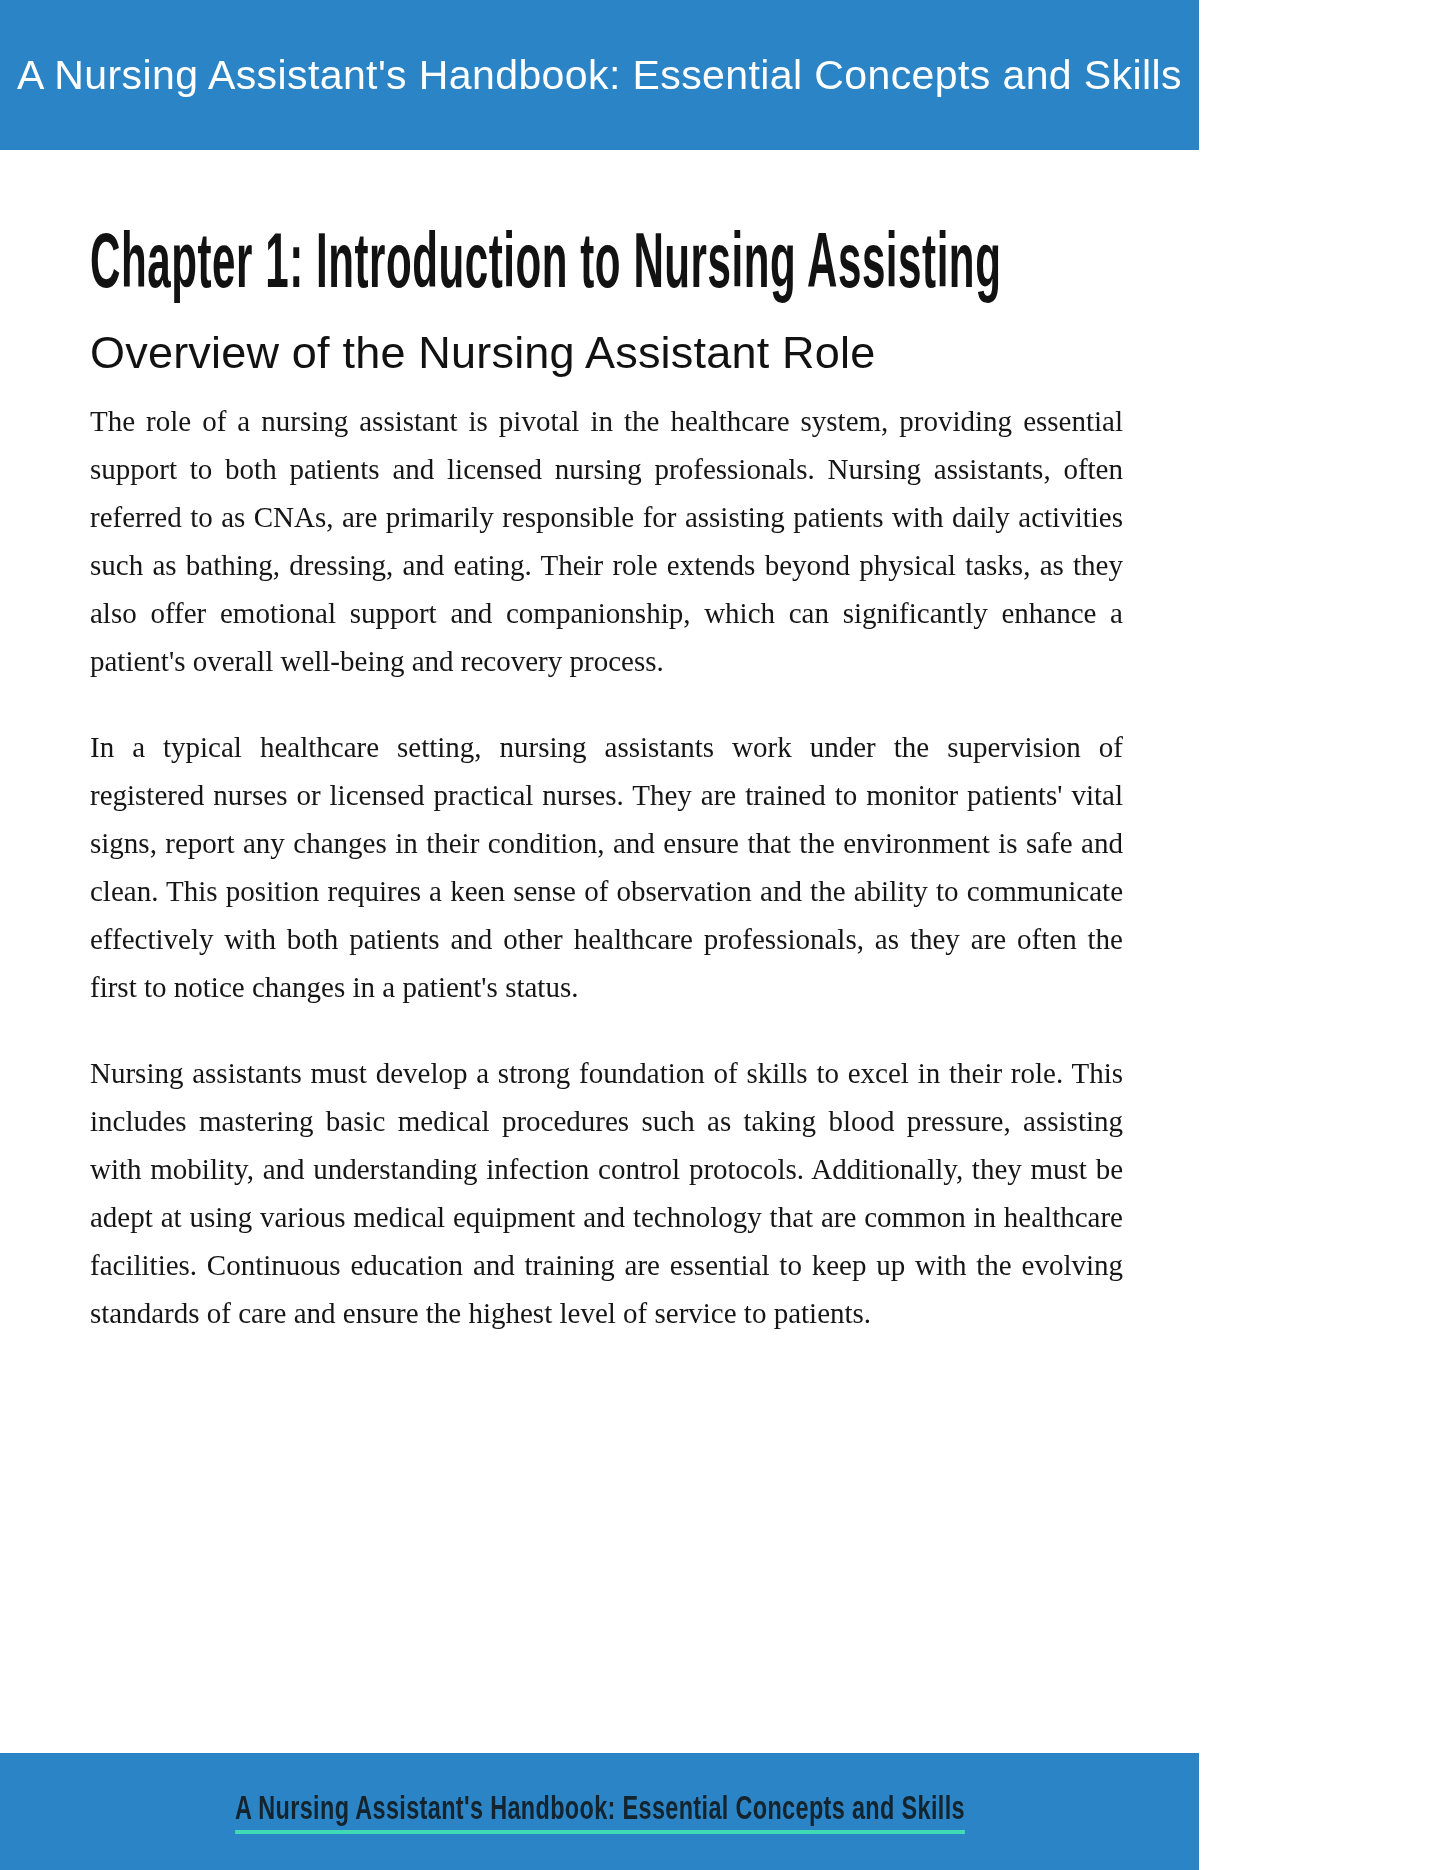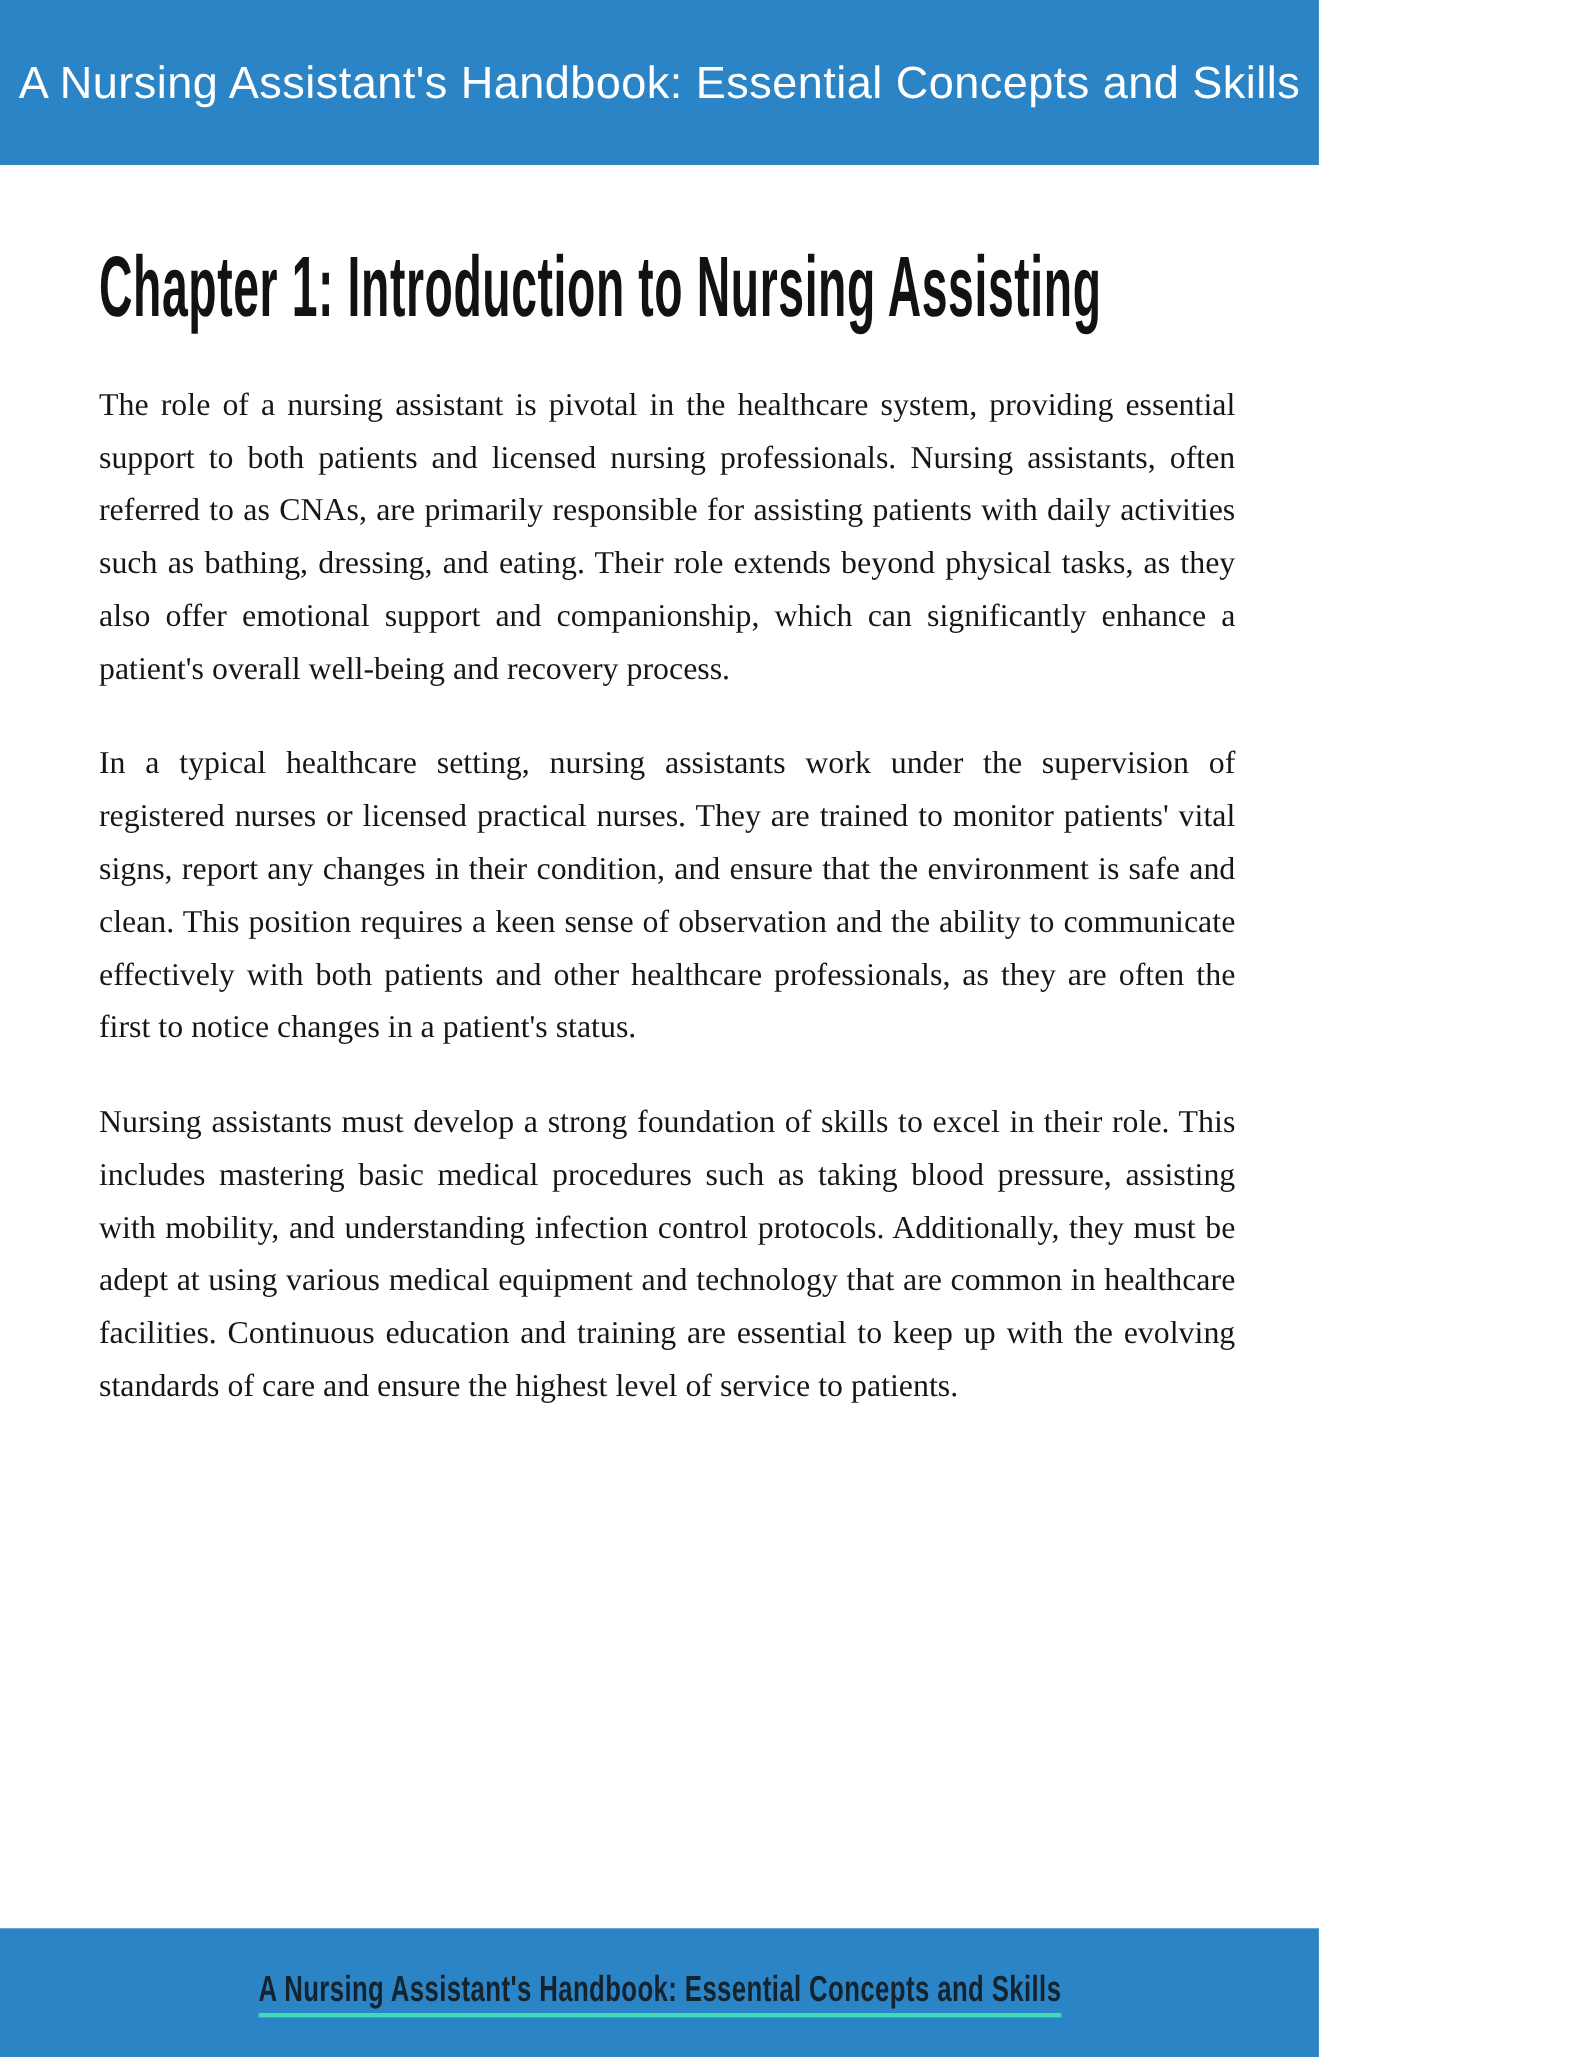--- a/index.html
+++ b/index.html
@@ -22,21 +22,21 @@
     line-height:1.18;white-space:nowrap;
   }
   .chapter-heading .cond{
     display:inline-block;transform:scaleX(0.54);transform-origin:0 50%;
     letter-spacing:1px;
   }
   .section-heading{
     margin:18px 0 0;font-size:45px;font-weight:400;color:#121212;
     letter-spacing:0.2px;line-height:1.3;white-space:nowrap;
   }
-  .body-text{margin-top:38px;}
+  .body-text{margin-top:14px;}
   .body-text p{
     font-family:"Liberation Serif",serif;font-size:29px;line-height:48px;
     text-align:justify;color:#161616;margin:0 0 38px 0;
   }
   
   .footer-bar{
     position:absolute;left:0;right:0;bottom:0;height:117px;
     background:#2B84C6;display:flex;align-items:center;justify-content:center;
   }
   .footer-link{
@@ -54,20 +54,21 @@
 <div class="page">
 
   <div class="header-bar">
     <div class="header-title">A Nursing Assistant's Handbook: Essential Concepts and Skills</div>
   </div>
 
   <div class="content">
     <h1 class="chapter-heading">
       <span class="cond">Chapter 1: Introduction to Nursing Assisting</span>
     </h1>
+    <h2 class="section-heading">Overview of the Nursing Assistant Role</h2>
     <div class="body-text">
       <p>The role of a nursing assistant is pivotal in the healthcare system, providing essential support to both patients and licensed nursing professionals. Nursing assistants, often referred to as CNAs, are primarily responsible for assisting patients with daily activities such as bathing, dressing, and eating. Their role extends beyond physical tasks, as they also offer emotional support and companionship, which can significantly enhance a patient's overall well-being and recovery process.</p>
       <p>In a typical healthcare setting, nursing assistants work under the supervision of registered nurses or licensed practical nurses. They are trained to monitor patients' vital signs, report any changes in their condition, and ensure that the environment is safe and clean. This position requires a keen sense of observation and the ability to communicate effectively with both patients and other healthcare professionals, as they are often the first to notice changes in a patient's status.</p>
       <p>Nursing assistants must develop a strong foundation of skills to excel in their role. This includes mastering basic medical procedures such as taking blood pressure, assisting with mobility, and understanding infection control protocols. Additionally, they must be adept at using various medical equipment and technology that are common in healthcare facilities. Continuous education and training are essential to keep up with the evolving standards of care and ensure the highest level of service to patients.</p>
     </div>
   </div>
 
   <div class="footer-bar">
     <a href="#" class="footer-link">
       <span class="cond">A Nursing Assistant's Handbook: Essential Concepts and Skills</span>

